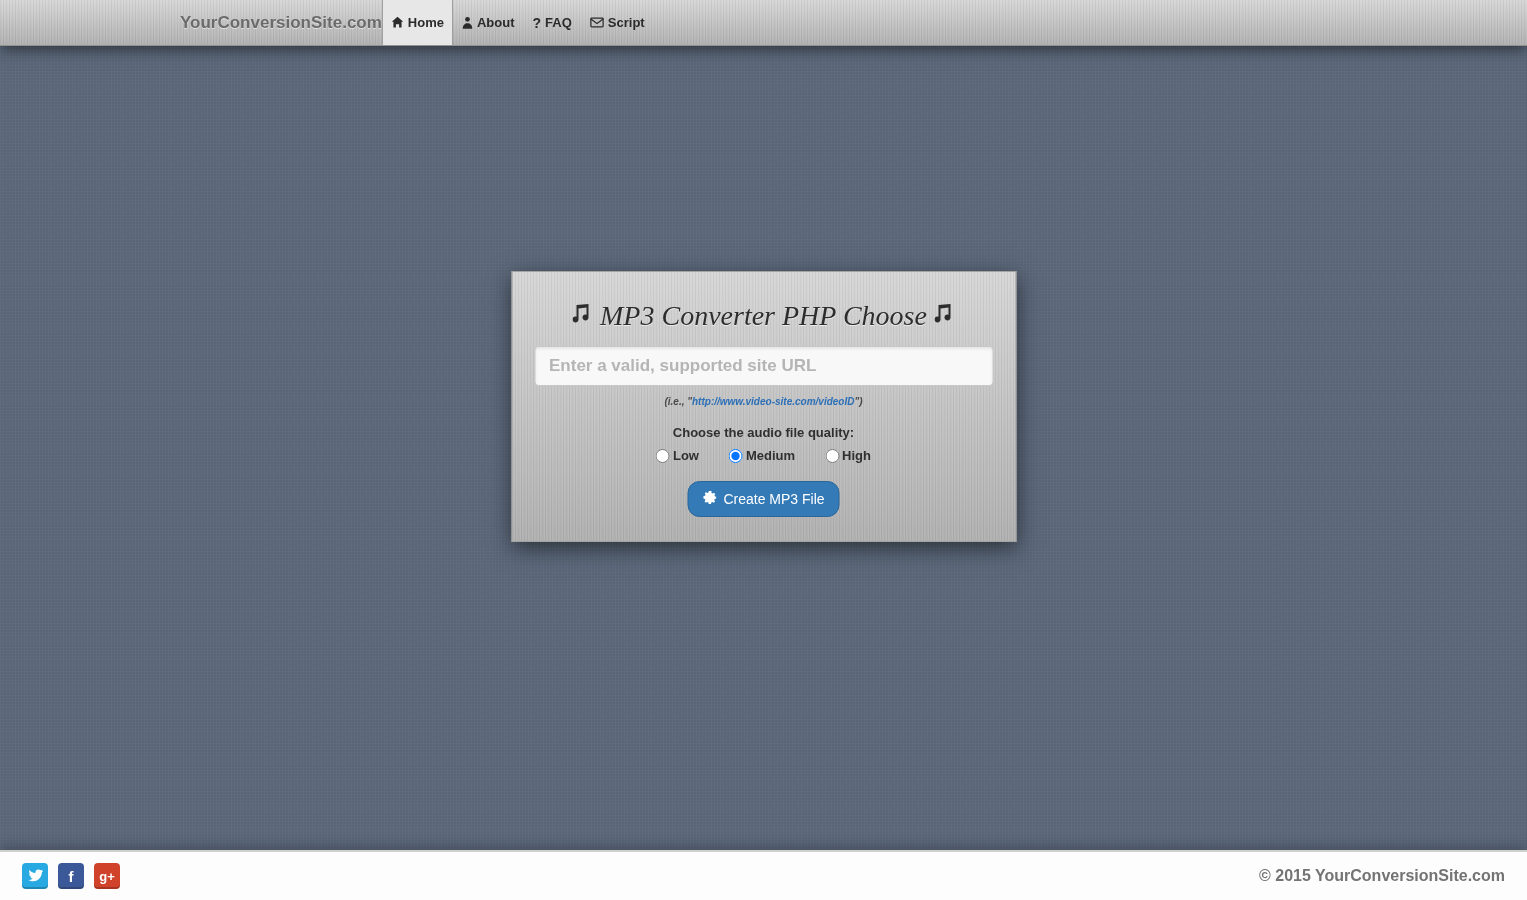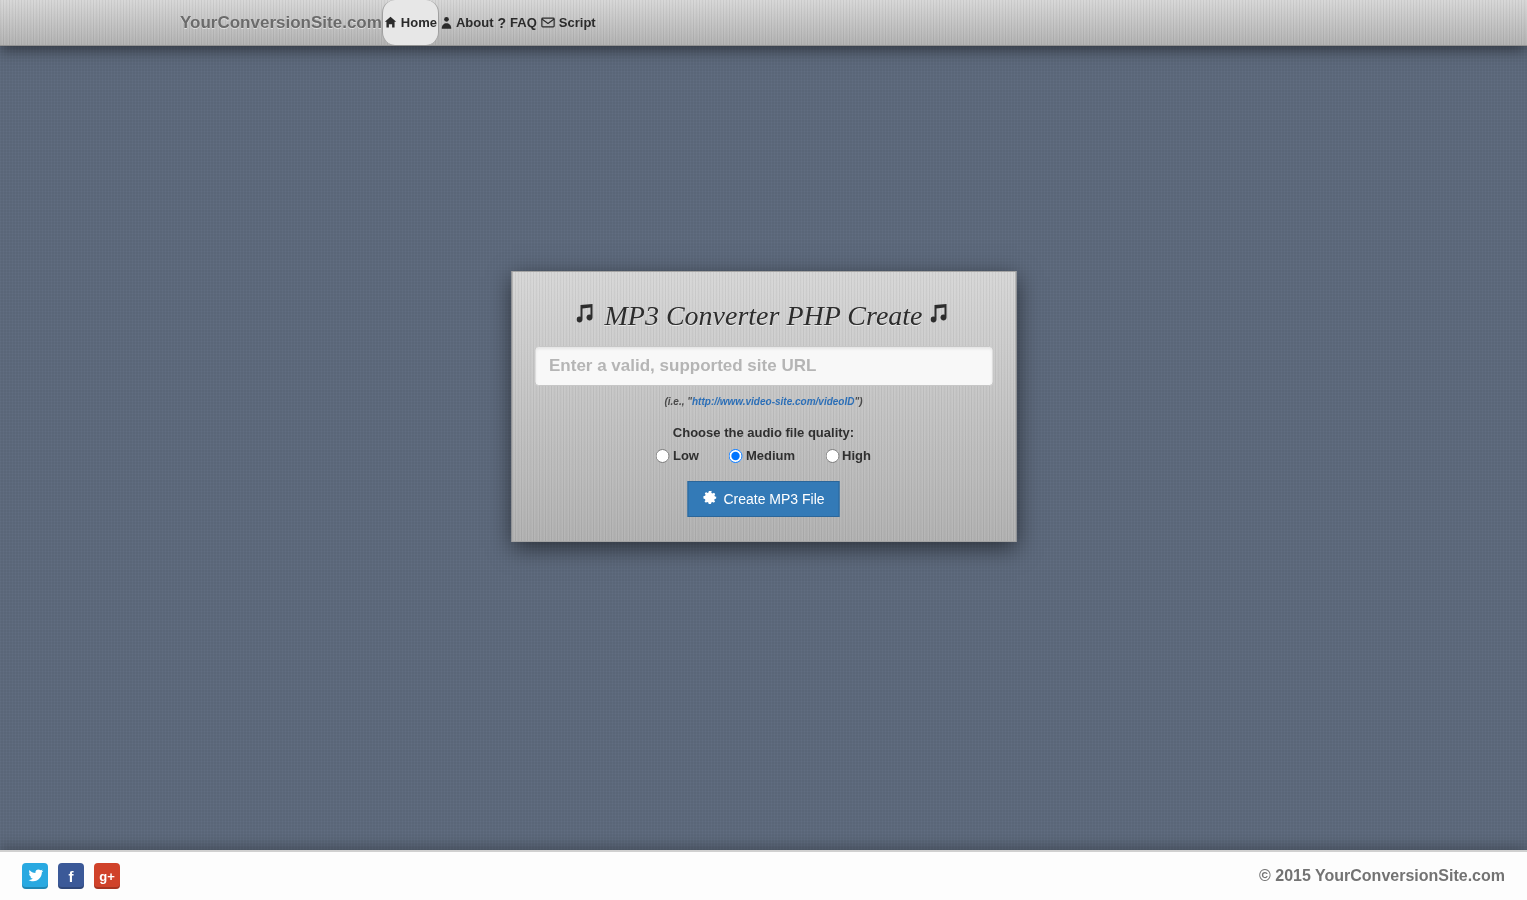--- a/index.html
+++ b/index.html
@@ -31,30 +31,29 @@
 .brand {
   color: #6b6b6b;
   font-weight: bold;
   font-size: 17px;
   text-shadow: 0 1px 0 rgba(255,255,255,0.5);
 }
 .nav { display: flex; height: 100%; }
 .nav-item {
   display: flex;
   align-items: center;
-  padding: 0 1px;
+  padding: 0 8px;
   color: #2b2b2b;
   font-size: 13px;
   font-weight: bold;
   cursor: pointer;
   height: 100%;
   gap: 4px;
   border-left: 1px solid transparent;
   border-right: 1px solid transparent;
-  border-radius: 13px;
 }
 .nav-item.active {
   background: #e7e7e7;
   border-left: 1px solid #a0a0a0;
   border-right: 1px solid #a0a0a0;
 }
 .nav-item .ic { display: inline-flex; align-items: center; }
 .page-wrap { height: calc(100vh - 46px - 50px); position: relative; }
 .card {
   position: absolute;
@@ -124,21 +123,21 @@
   margin-top: 18px;
   display: inline-flex;
   align-items: center;
   gap: 6px;
   background: #337ab7;
   border: 1px solid #2b669a;
   color: #fff;
   font-size: 14px;
   font-weight: 500;
   padding: 8px 14px;
-  border-radius: 0;
+  border-radius: 12px;
   cursor: pointer;
 }
 .footer {
   position: fixed;
   bottom: 0; left: 0; right: 0;
   height: 50px;
   background: #fdfdfd;
   border-top: 2px solid #d0d0d0;
   display: flex;
   align-items: center;
@@ -207,21 +206,21 @@
 </div>
 
 <div class="page-wrap">
   <div class="card metal">
     <div class="card-title">
       <span>
         <svg width="20" height="22" viewBox="0 0 20 22" fill="#2d2d2d">
             <path d="M6 3v12.5a3 3 0 1 1-2-2.83V1l12-1v13.5a3 3 0 1 1-2-2.83V3.5L6 4.5z" transform="translate(0 1)"></path>
           </svg>
       </span>
-      <span>MP3 Converter PHP Create</span>
+      <span>MP3 Converter PHP Choose</span>
       <span>
         <svg width="20" height="22" viewBox="0 0 20 22" fill="#2d2d2d">
             <path d="M6 3v12.5a3 3 0 1 1-2-2.83V1l12-1v13.5a3 3 0 1 1-2-2.83V3.5L6 4.5z" transform="translate(0 1)"></path>
           </svg>
       </span>
     </div>
 
     <input type="text" class="url-input" placeholder="Enter a valid, supported site URL" style="">
 
     <div class="hint">

